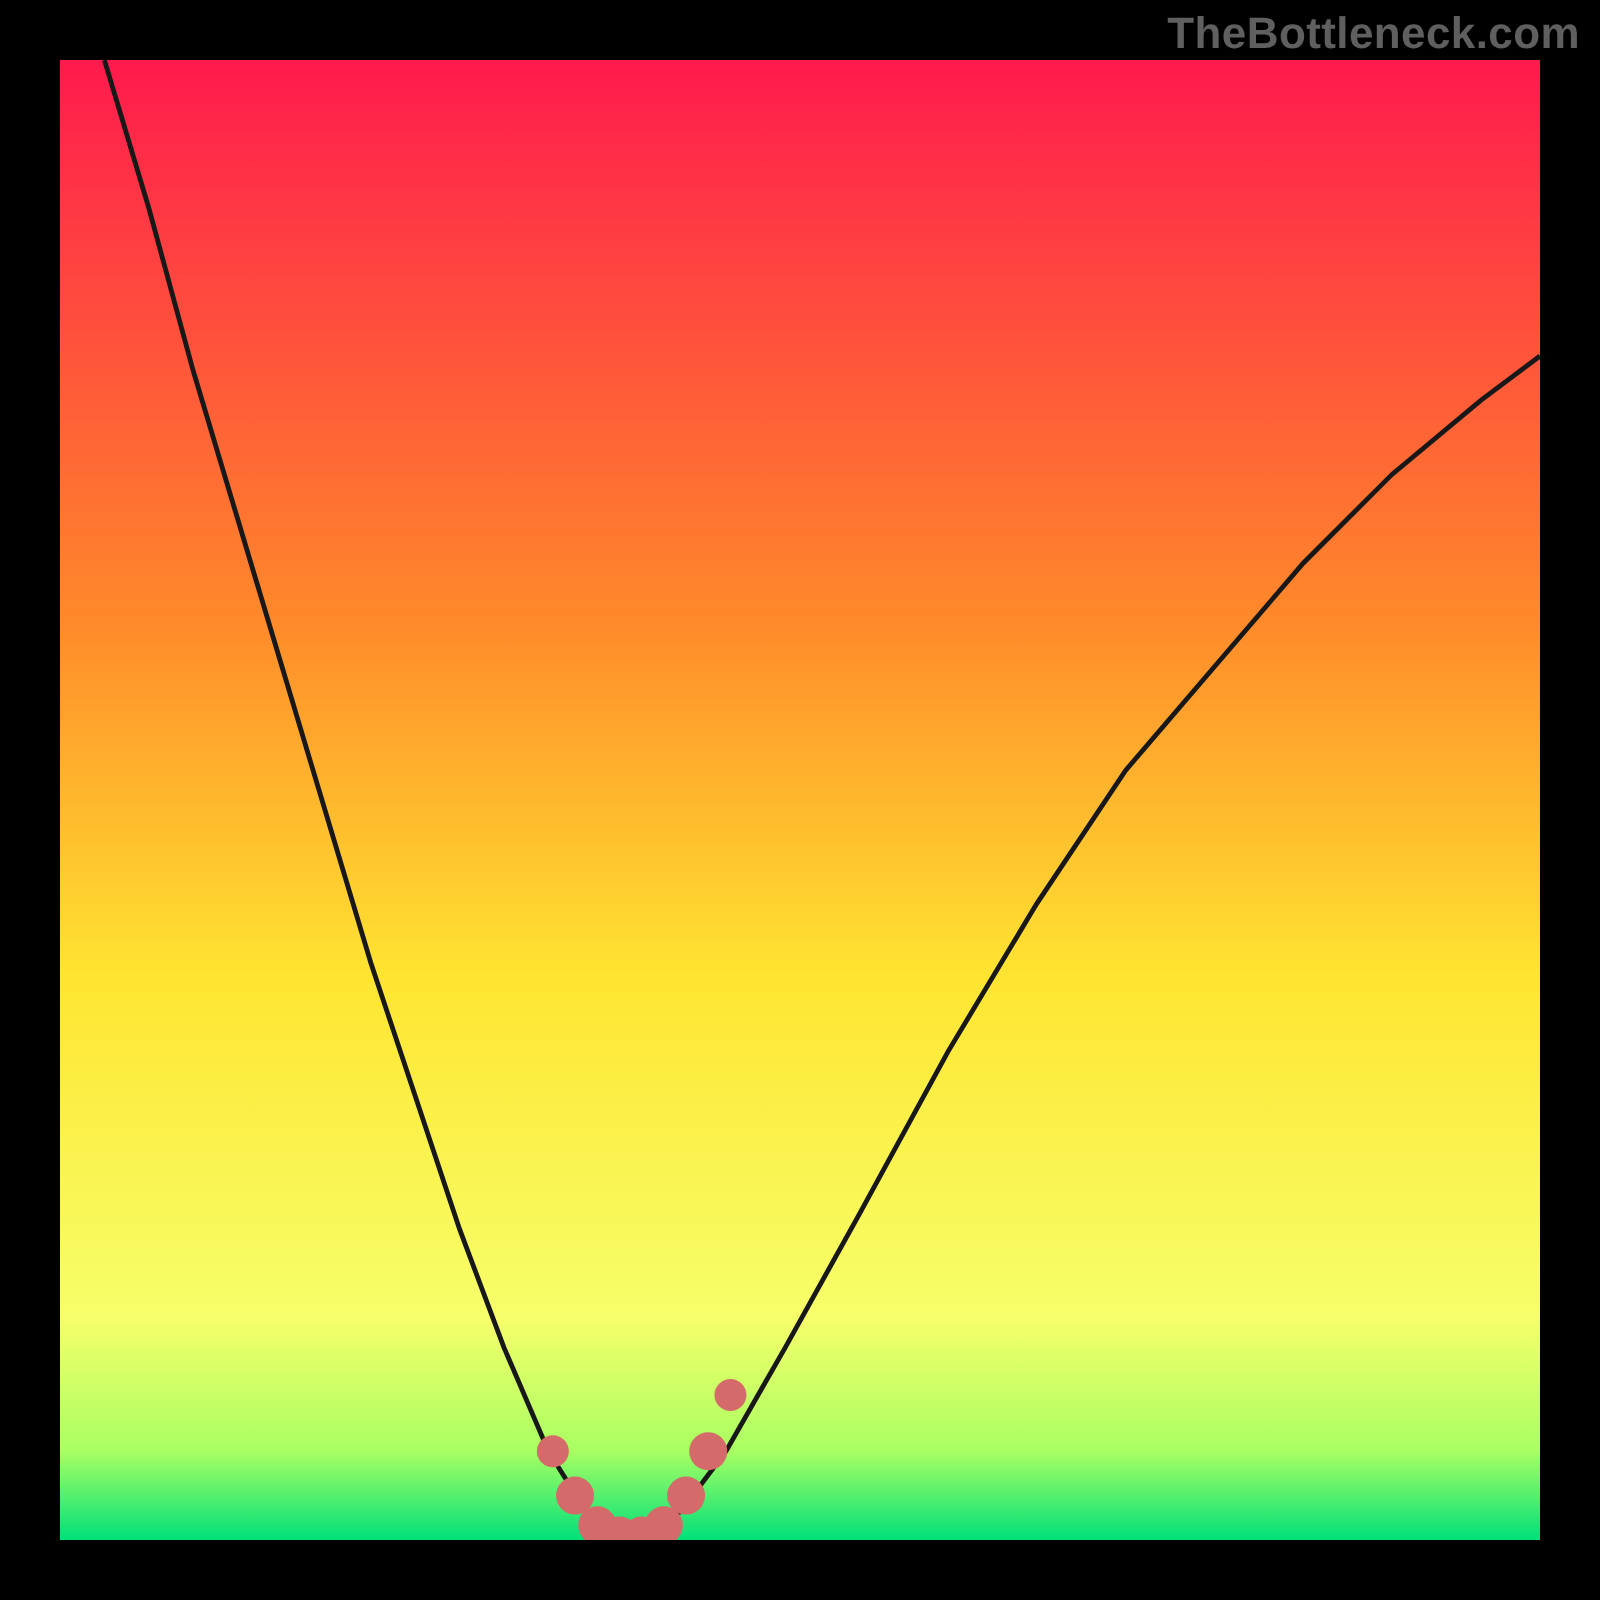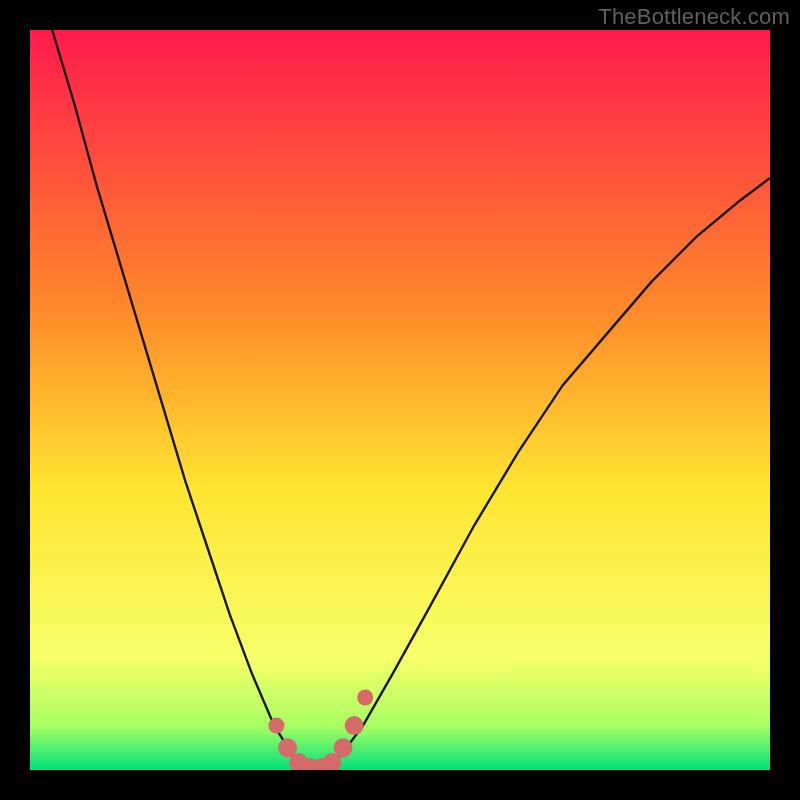--- a/index.html
+++ b/index.html
@@ -16,21 +16,21 @@
     width: 800px;
     height: 800px;
     background: #000;
   }
   .watermark {
     position: absolute;
     top: 4px;
     right: 10px;
     color: #5f5f5f;
     font-size: 22px;
-    font-weight: 400;
+    font-weight: 700;
     letter-spacing: 0.2px;
     user-select: none;
   }
   .plot {
     position: absolute;
     left: 30px;
     top: 30px;
     width: 740px;
     height: 740px;
   }

